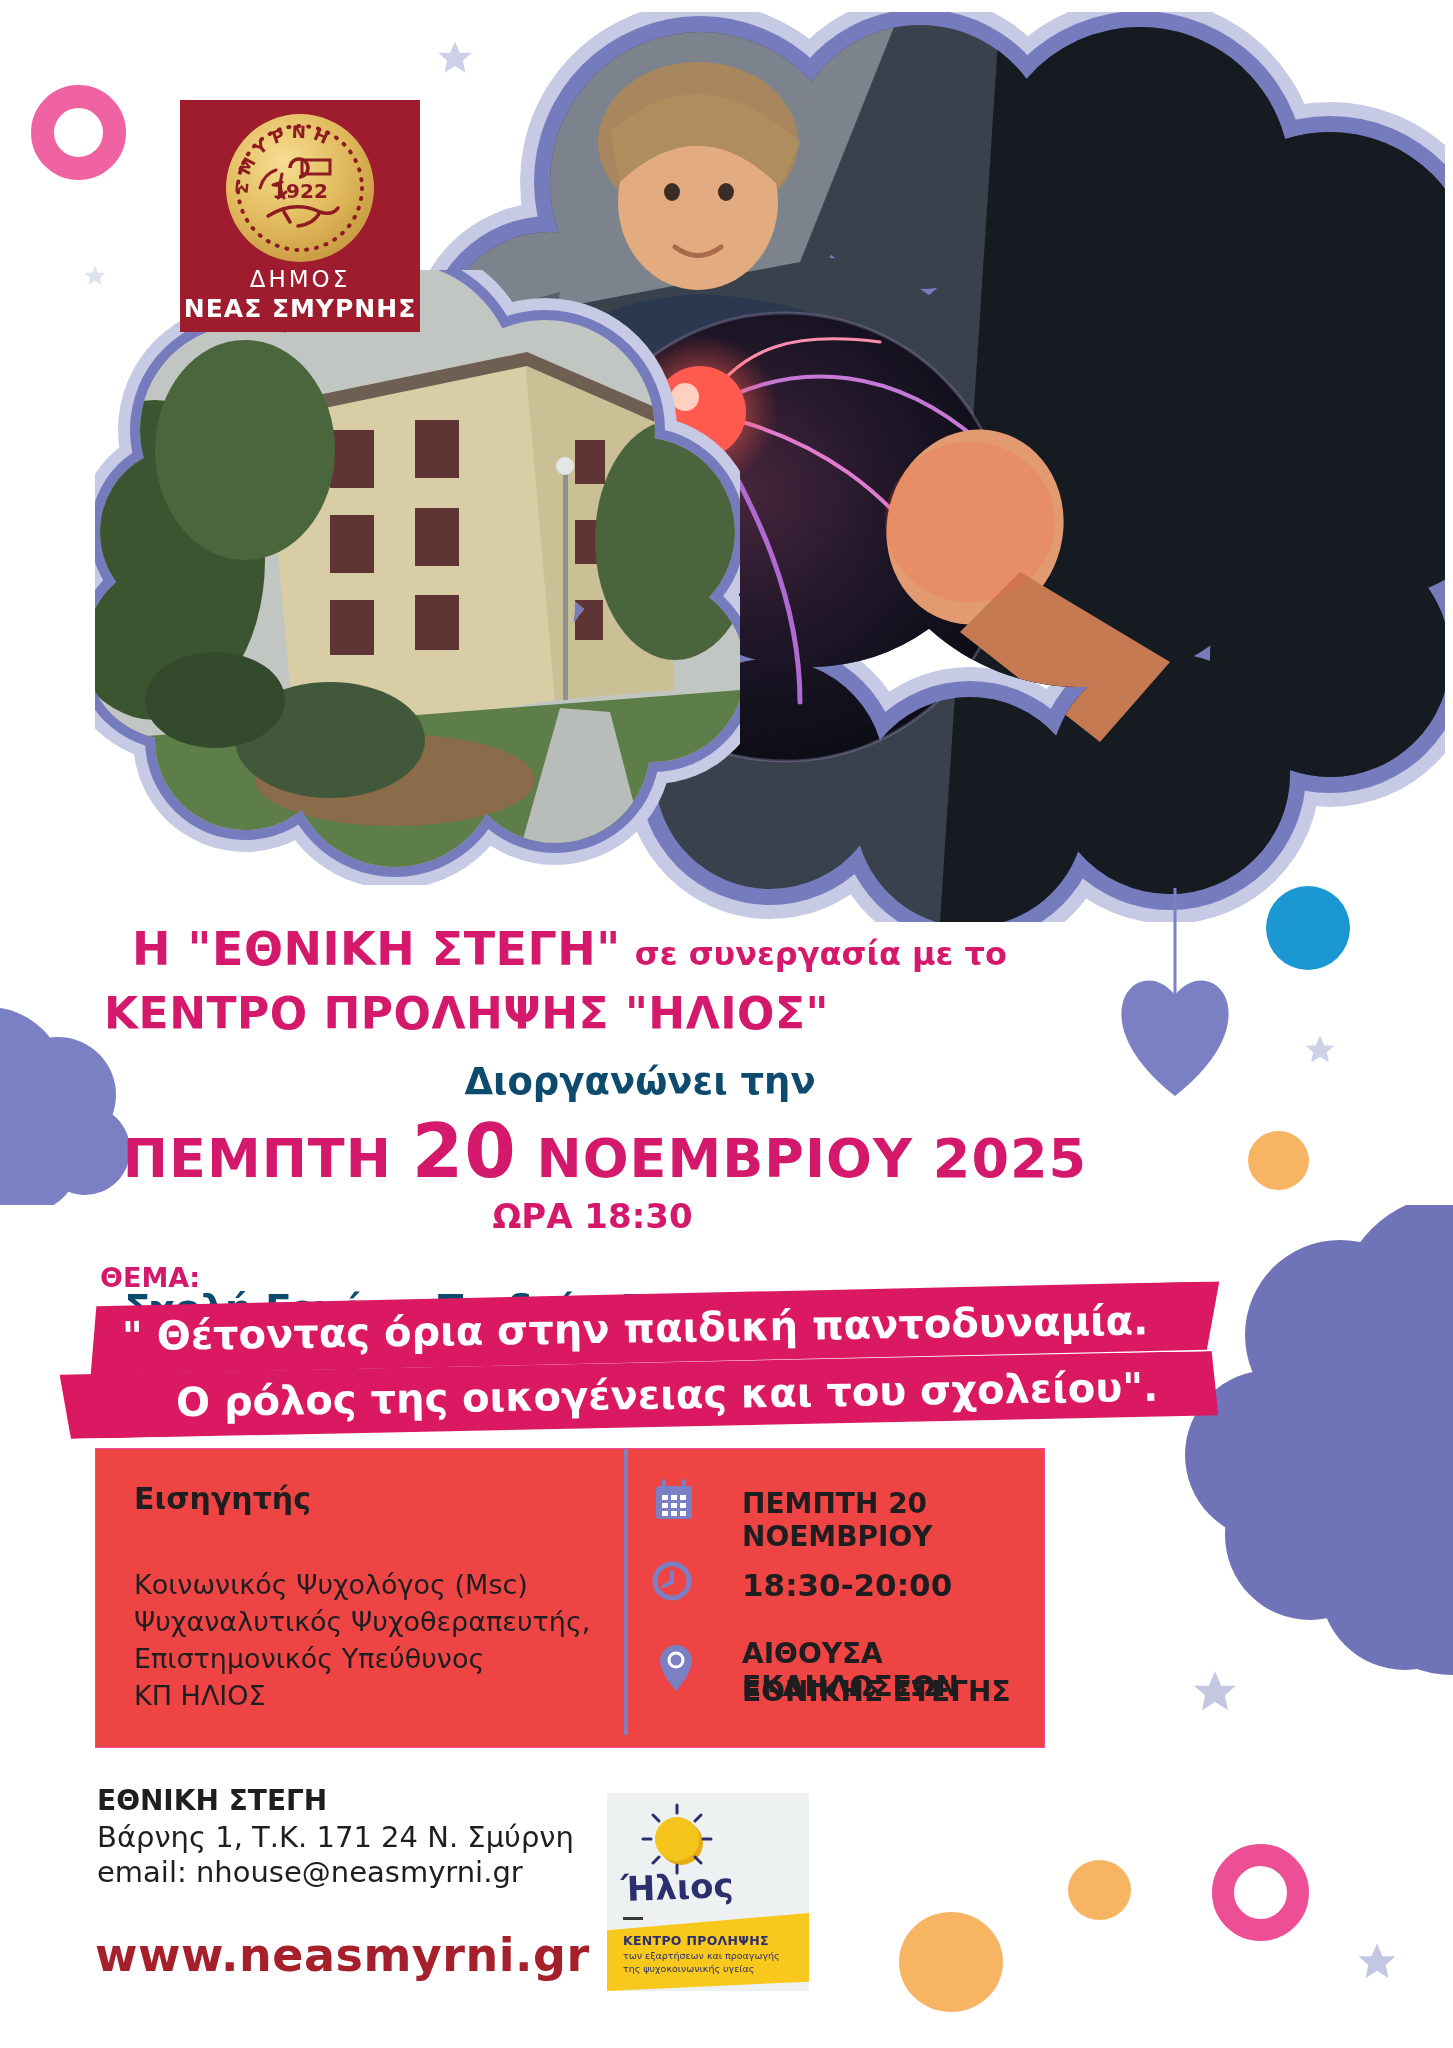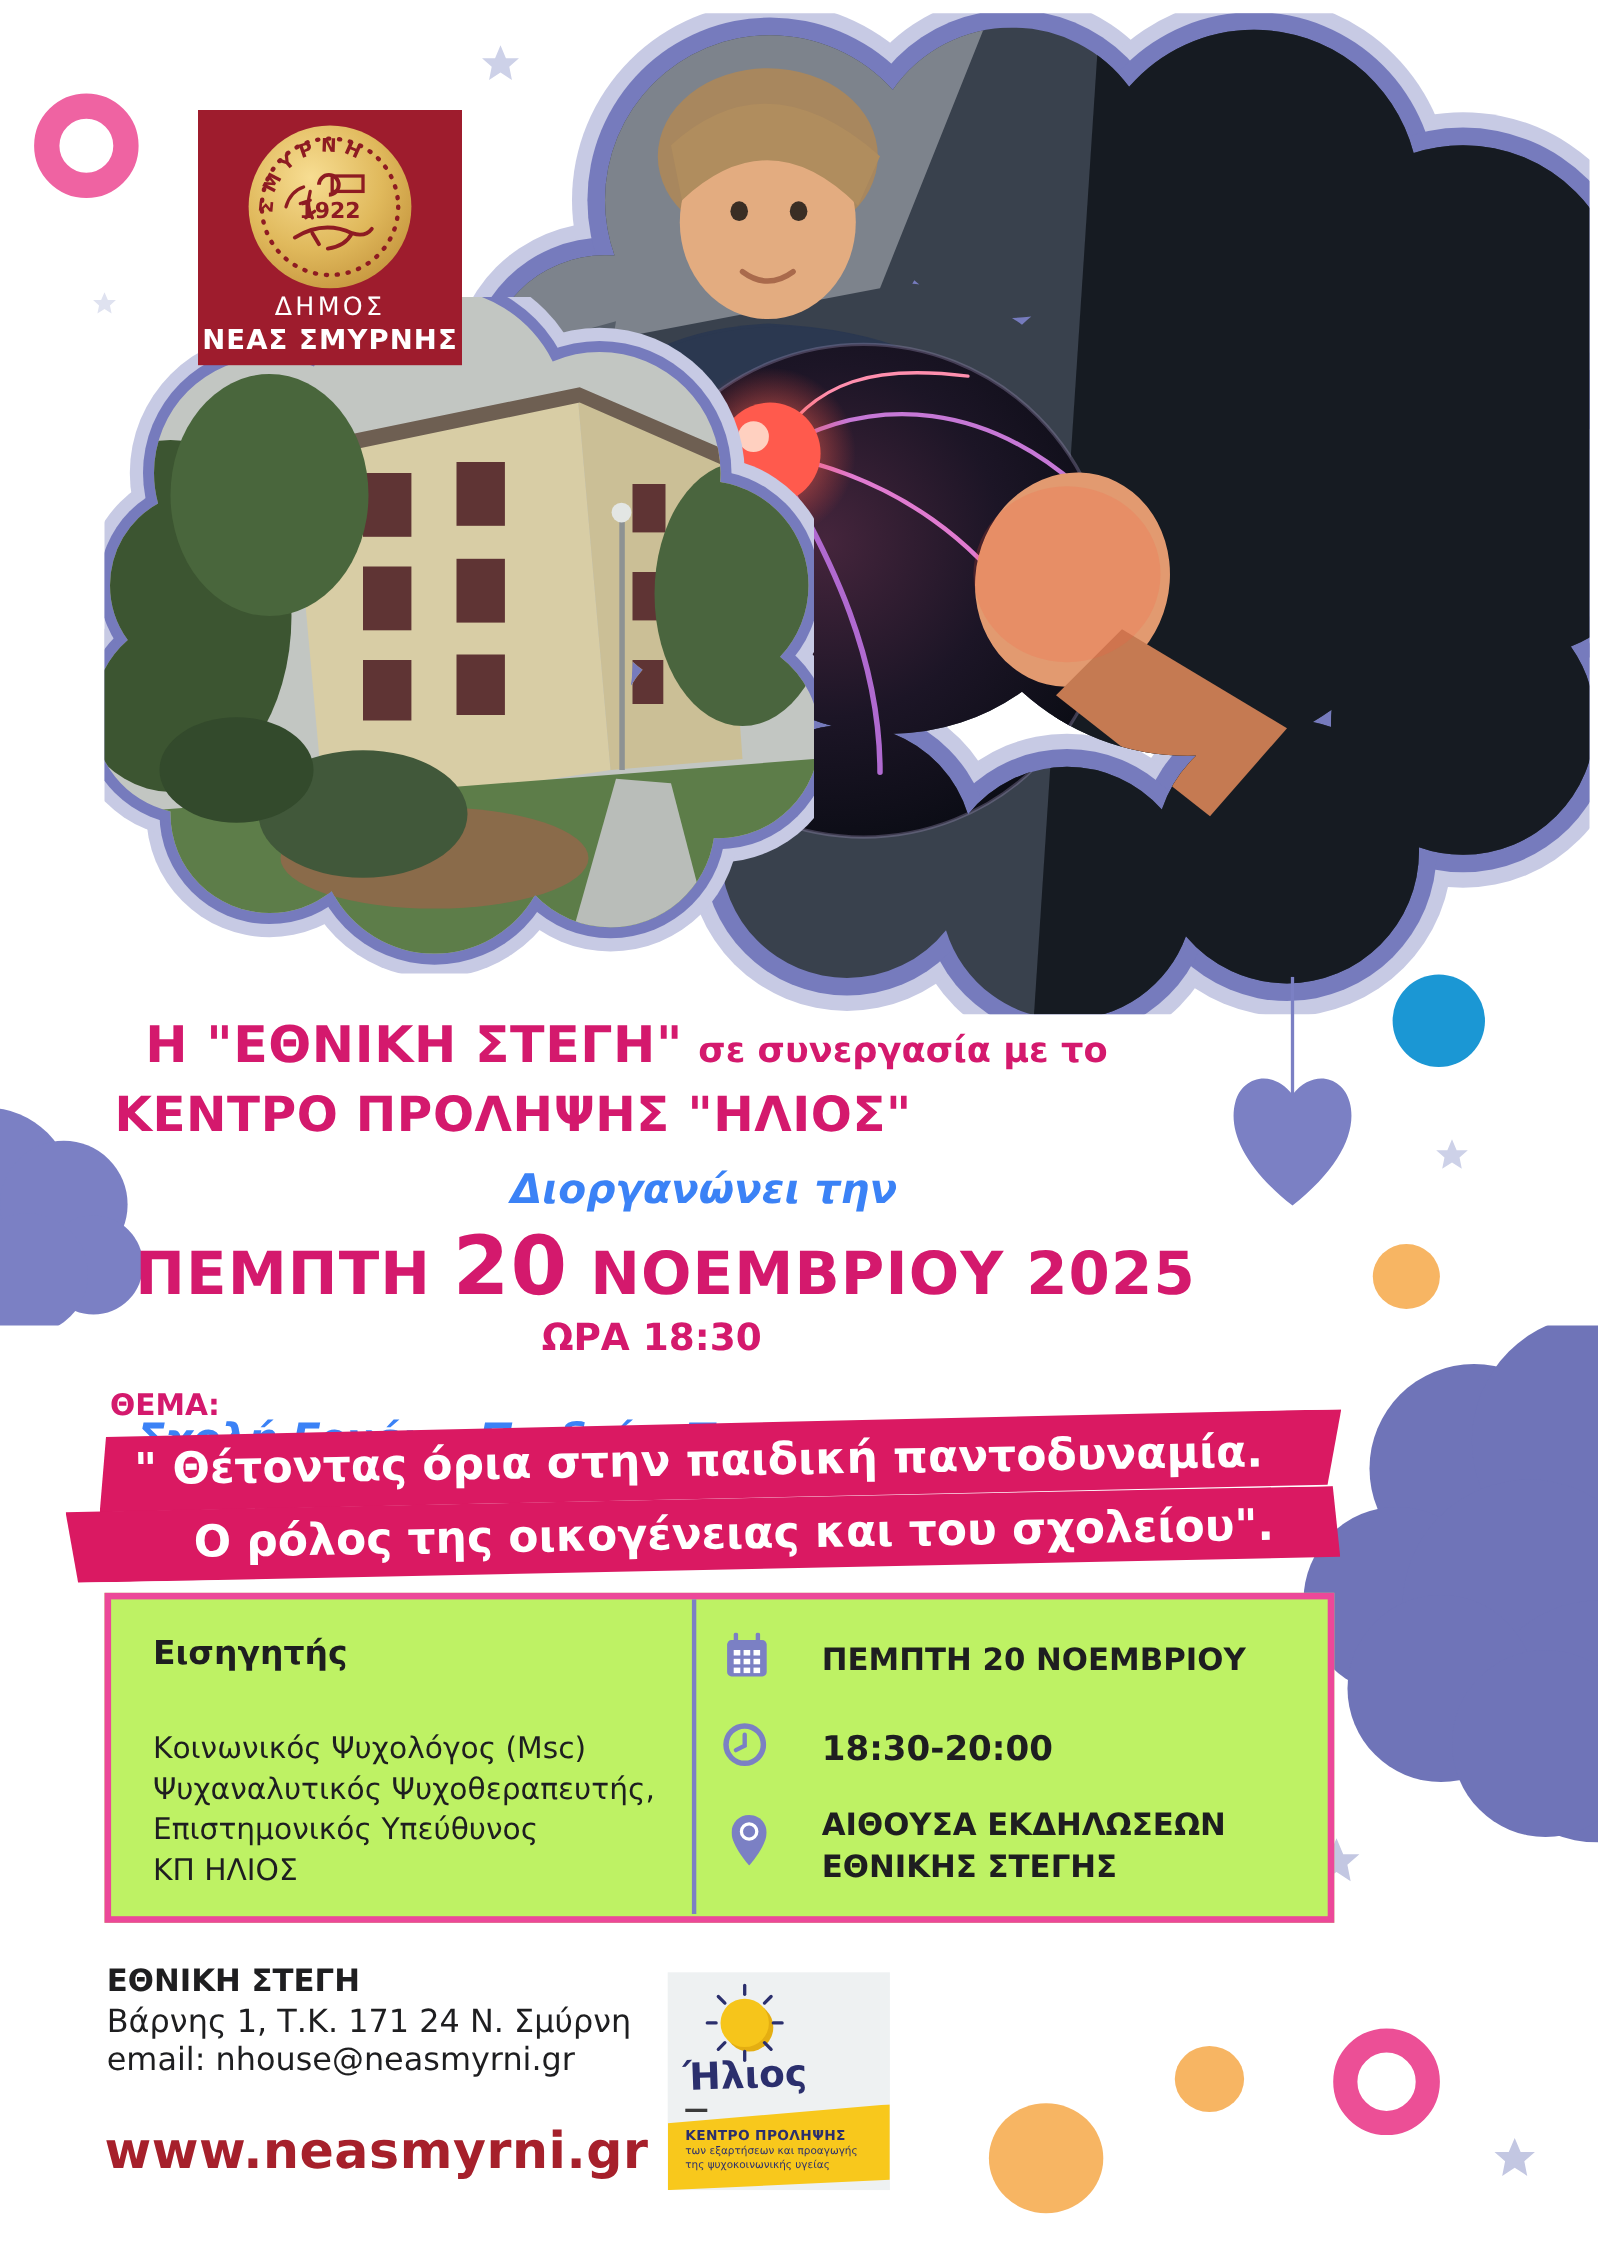--- a/index.html
+++ b/index.html
@@ -19,21 +19,21 @@
   .orange-dot-b{left:899px;top:1912px;width:104px;height:100px;background:#f7b563;}
   .orange-dot-c{left:1068px;top:1860px;width:63px;height:60px;background:#f7b563;}
   
   .muni-logo{left:180px;top:100px;width:240px;height:232px;background:#9e1c2d;
     display:flex;flex-direction:column;align-items:center;}
   .muni-logo .seal{margin-top:12px;}
   .muni-line1{color:#fff;font-size:23px;letter-spacing:3px;margin-top:2px;font-weight:400;}
   .muni-line2{color:#fff;font-size:25px;font-weight:800;letter-spacing:1px;margin-top:2px;}
   
   .pink{color:#d4196d;}
-  .peri{color:#3b82f6;font-style:italic;}
+  .peri{color:#0c4a6e;}
   .intro1{left:132px;top:922px;white-space:nowrap;}
   .intro1 .big{font-size:46px;font-weight:900;letter-spacing:.5px;}
   .intro1 .small{font-size:32px;font-weight:700;margin-left:14px;}
   .intro2{left:104px;top:988px;white-space:nowrap;}
   .intro2 .reg{font-size:44px;font-weight:700;letter-spacing:.5px;}
   .intro2 .strong{font-size:44px;font-weight:900;letter-spacing:.5px;}
   .organizes{left:0;top:1060px;width:1280px;text-align:center;font-size:37px;font-weight:700;}
   .dateline{left:0;top:1108px;width:1210px;text-align:center;font-weight:900;white-space:nowrap;}
   .dateline .d1{font-size:54px;letter-spacing:1px;}
   .dateline .d2{font-size:74px;letter-spacing:1px;}
@@ -42,21 +42,21 @@
   .theme-label{left:100px;top:1262px;font-size:27px;font-weight:700;text-align:right;}
   
   .strip{background:#da1962;color:#ffffff;font-weight:800;overflow:hidden;}
   .strip1{left:90px;top:1290px;width:1130px;height:76px;transform:rotate(-0.9deg);
     clip-path:polygon(0.6% 10%,100% 0%,98.8% 90%,0% 100%);
     font-size:40px;line-height:76px;padding-left:32px;box-sizing:border-box;}
   .strip2{left:60px;top:1360px;width:1158px;height:70px;transform:rotate(-0.9deg);
     clip-path:polygon(0 8%,99.5% 0%,100% 92%,0.9% 100%);
     font-size:40px;line-height:70px;padding-left:116px;box-sizing:border-box;}
   
-  .info-box{left:95px;top:1448px;width:1118px;height:300px;border:6px solid #ec4899;background:#bef264;box-sizing:border-box;}
+  .info-box{left:95px;top:1448px;width:950px;height:300px;border:1px solid #ec4899;background:#ef4444;box-sizing:border-box;}
   .info-divider{left:528px;top:0;width:4px;height:286px;background:#7b80c4;}
   .ib-text{color:#1e1e20;}
   .speaker-label{left:38px;top:32px;font-size:30px;font-weight:600;}
   .speaker-name{left:38px;top:70px;font-size:35px;font-weight:800;}
   .speaker-t0{left:38px;top:120px;font-size:27px;}
   .speaker-t1{left:38px;top:157px;font-size:27px;}
   .speaker-t2{left:38px;top:194px;font-size:27px;}
   .speaker-t3{left:38px;top:231px;font-size:27px;}
   .ib-icon{position:absolute;}
   .ib-date{left:646px;top:38px;font-size:28px;font-weight:800;}

